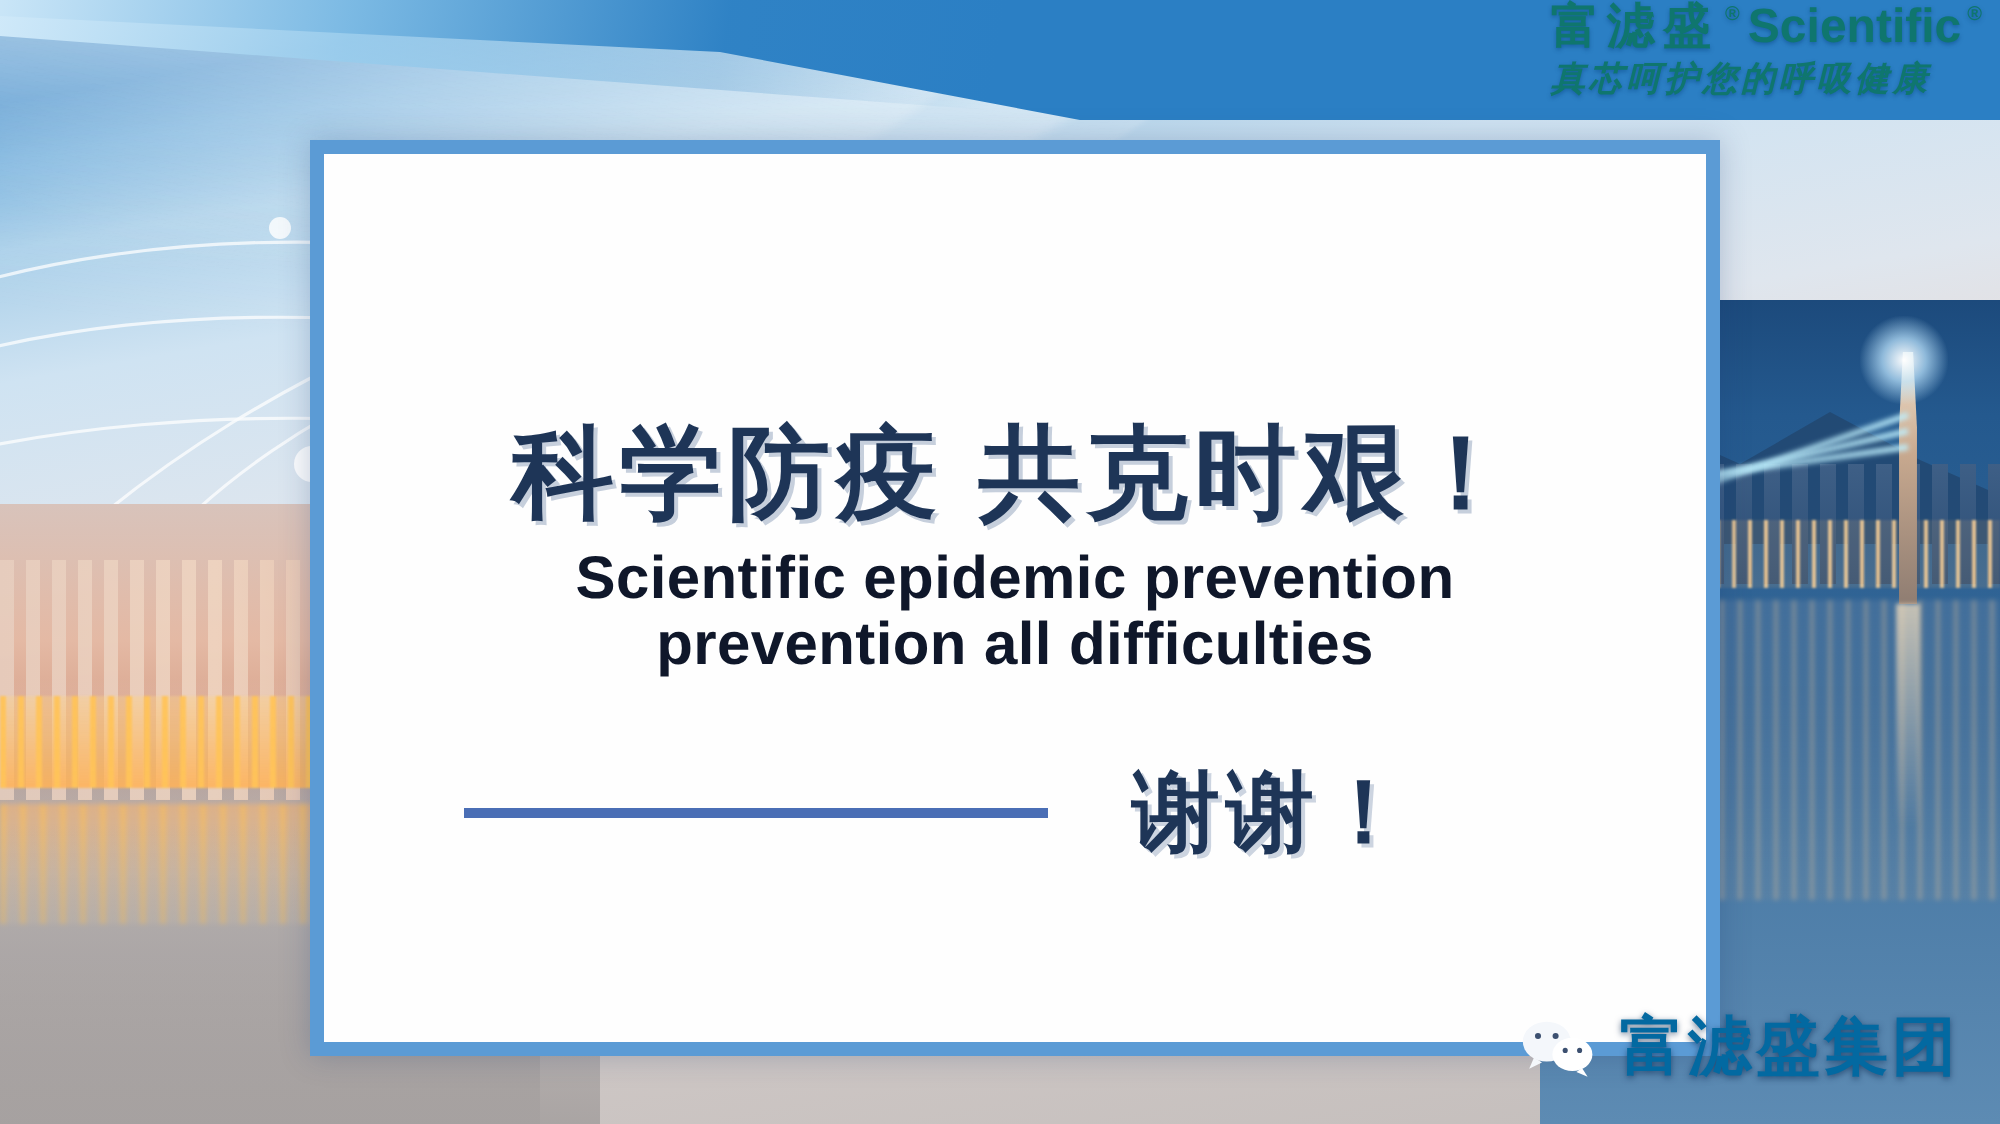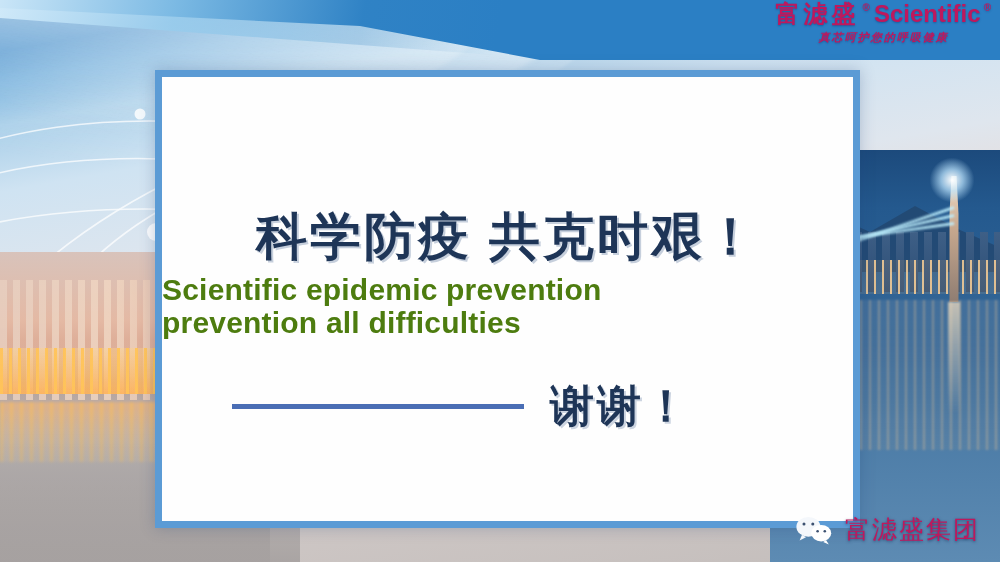--- a/index.html
+++ b/index.html
@@ -174,77 +174,77 @@
     position:absolute; left:0; right:0; top:126px;
     text-align:center;
     font-size:51px; font-weight:bold;
     letter-spacing:3px;
     color:#1e3557;
     text-shadow:2px 2px 0 rgba(130,150,180,.45);
     white-space:nowrap;
   }
   .sub-en {
     position:absolute; left:0; right:0; top:196px;
-    text-align:left;
-    color:#4d7c0f;
+    text-align:center;
+    color:#0f172a;
     font-size:30px; font-weight:bold;
     line-height:33px;
     letter-spacing:.2px;
   }
   .sub-en .l2 { display:block; }
 
   .thanks-row {
     position:absolute; left:0; right:0; top:300px;
-    display:flex; align-items:center; gap:26px;
+    display:flex; align-items:center; gap:42px;
     padding:0 38px 0 70px;
   }
   .rule {
     height:5px; width:292px;
     background:#4a6eb5;
     flex:0 0 auto;
   }
   .thanks {
     font-size:44px; font-weight:bold;
     color:#1e3557;
     letter-spacing:3px;
     text-shadow:2px 2px 0 rgba(130,150,180,.4);
     white-space:nowrap;
   }
 
   
   .corp-logo {
     position:absolute; right:8px; top:2px;
-    text-align:center; color:#be185d;
+    text-align:left; color:#0f766e;
     line-height:1;
   }
   .corp-logo .row1 {
     font-size:24px; font-weight:bold;
     letter-spacing:1px;
     display:flex; align-items:flex-start; justify-content:flex-end; gap:3px;
     text-shadow:0 1px 2px rgba(0,60,120,.45);
   }
   .corp-logo .cn { letter-spacing:4px; }
   .corp-logo .reg { font-size:10px; vertical-align:super; line-height:1; margin-top:1px; }
   .corp-logo .en { letter-spacing:0px; }
   .corp-logo .row2 {
     margin-top:6px;
-    font-size:11px; font-weight:bold;
+    font-size:17px; font-weight:bold;
     letter-spacing:2px;
     font-family:"DejaVu Serif", serif;
     font-style:italic;
     text-shadow:0 1px 2px rgba(0,60,120,.45);
   }
 
   
   .watermark {
     position:absolute; right:20px; bottom:16px;
     display:flex; align-items:center; gap:10px;
   }
   .wm-label {
-    color:#be185d; font-size:25px; font-weight:normal;
+    color:#0369a1; font-size:32px; font-weight:bold;
     letter-spacing:2px;
     text-shadow:0 1px 3px rgba(10,40,80,.6);
   }
   .wechat-icon { width:42px; height:32px; display:block; }
 </style>
 </head>
 <body>
 
 <div class="slide">
 

